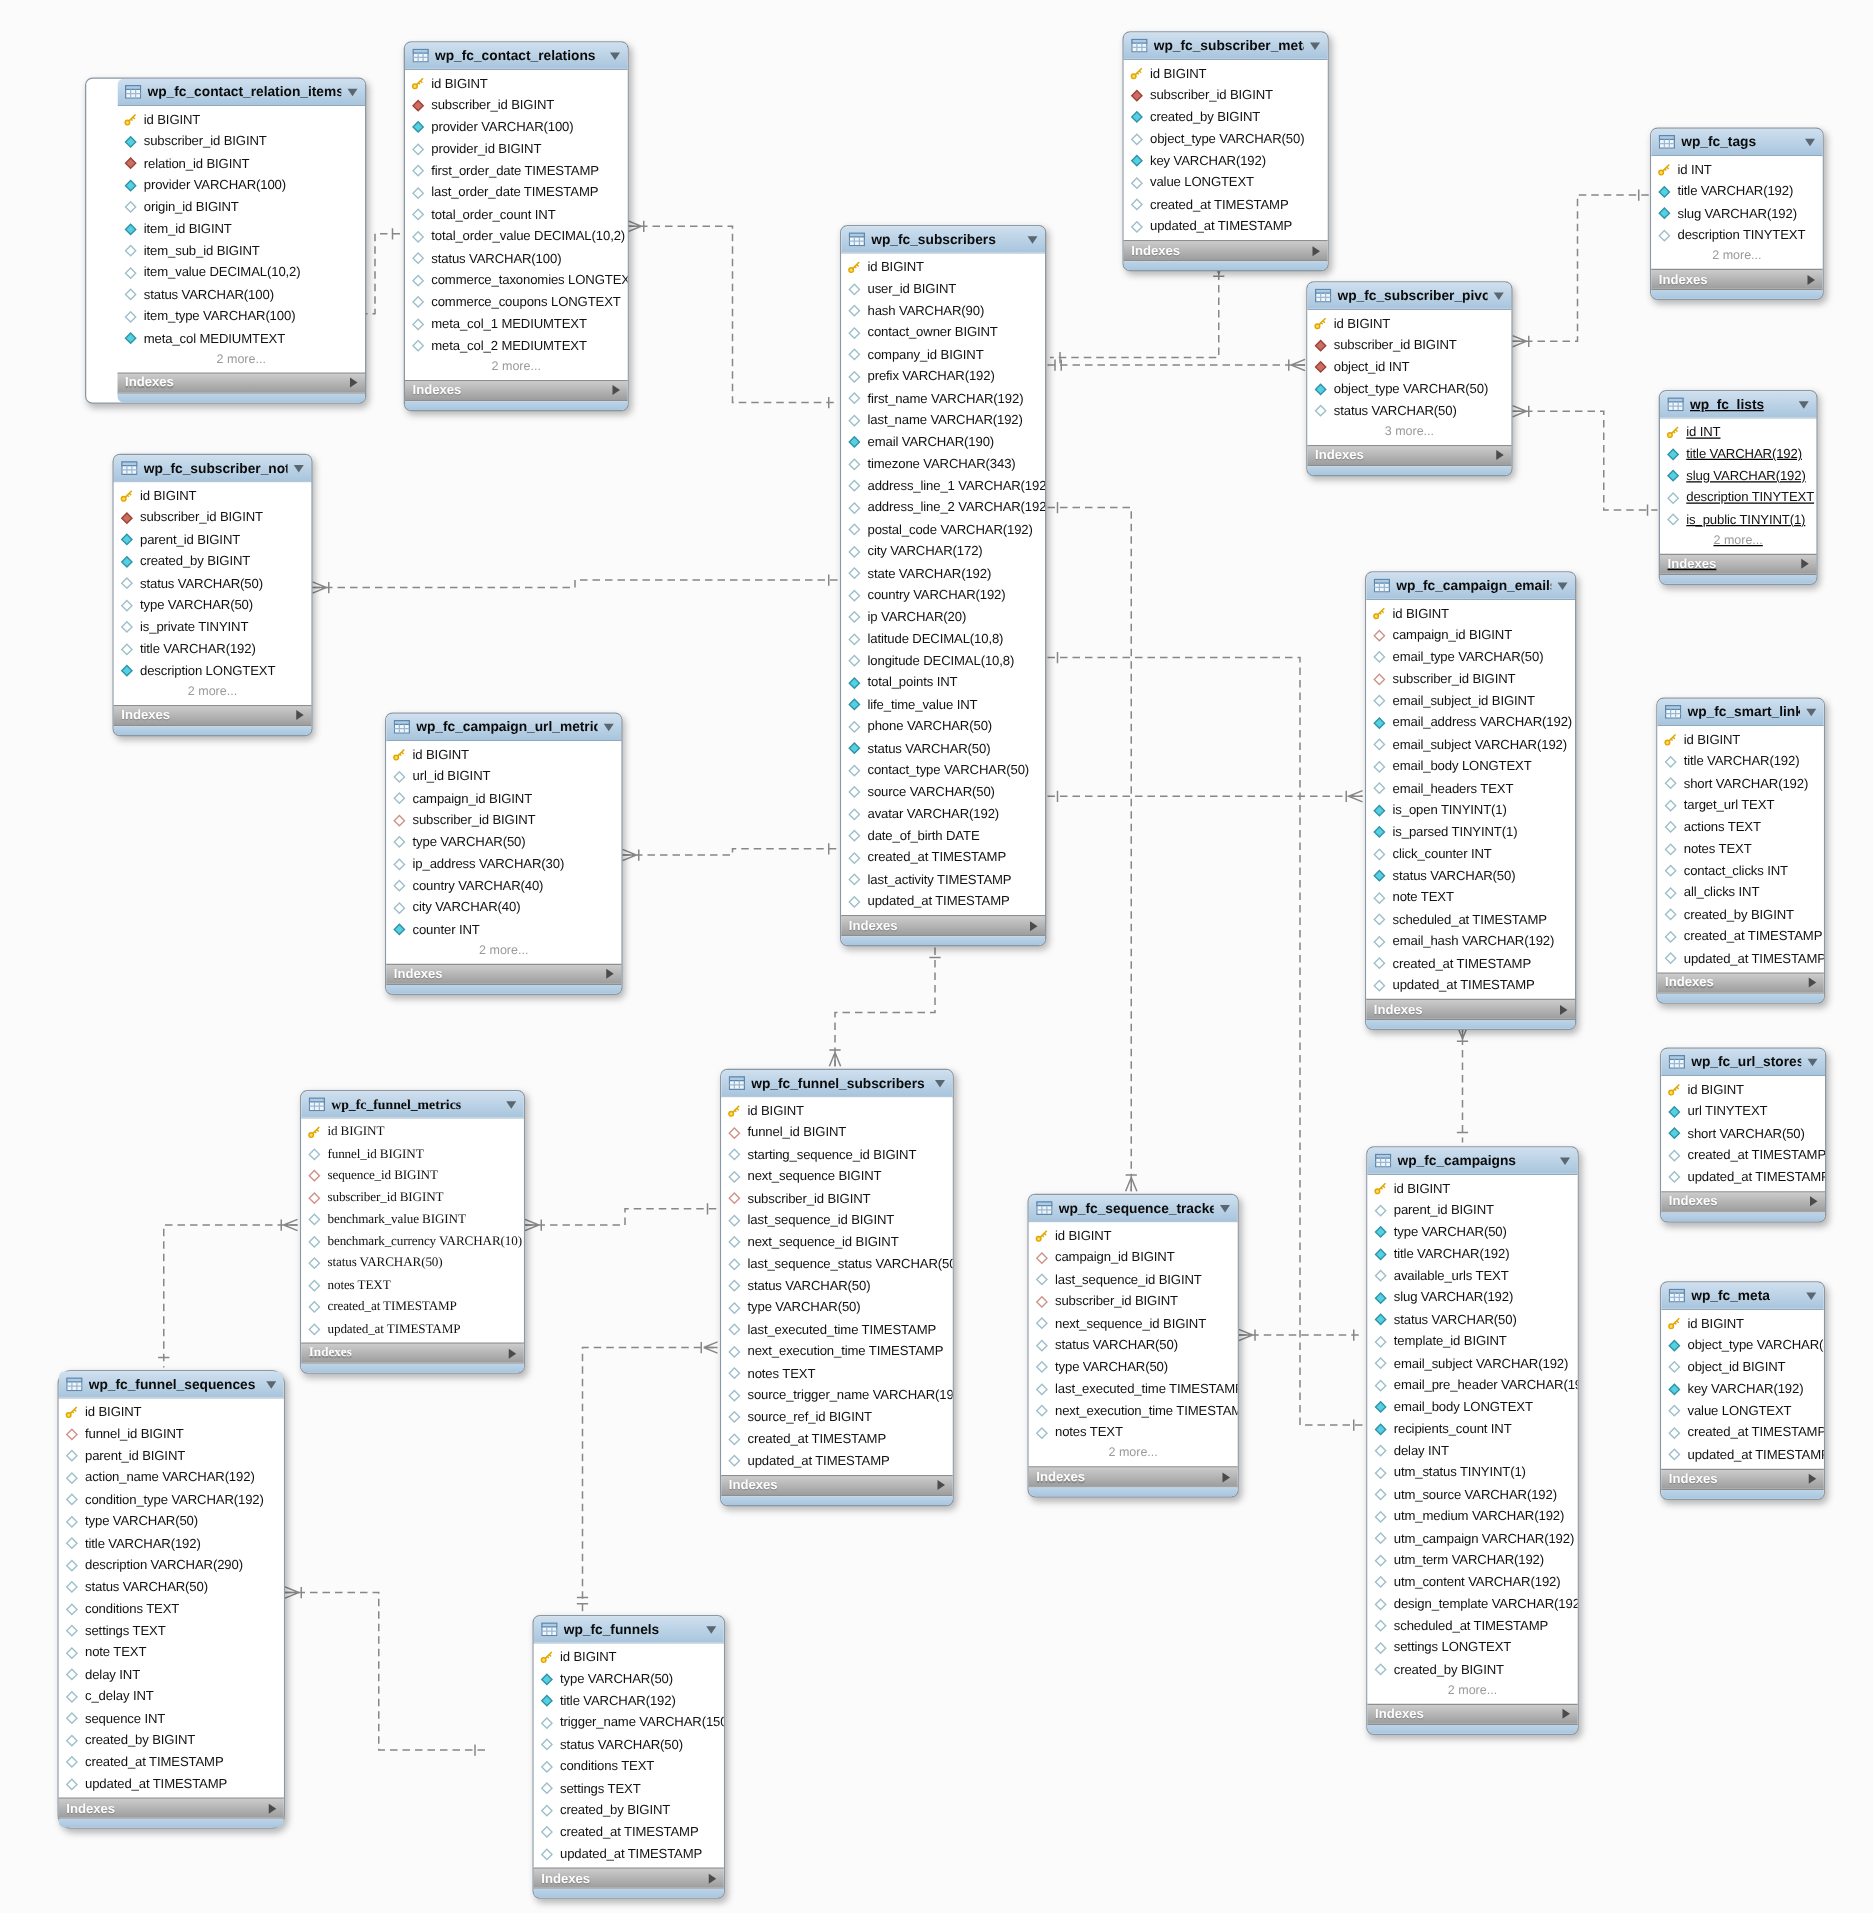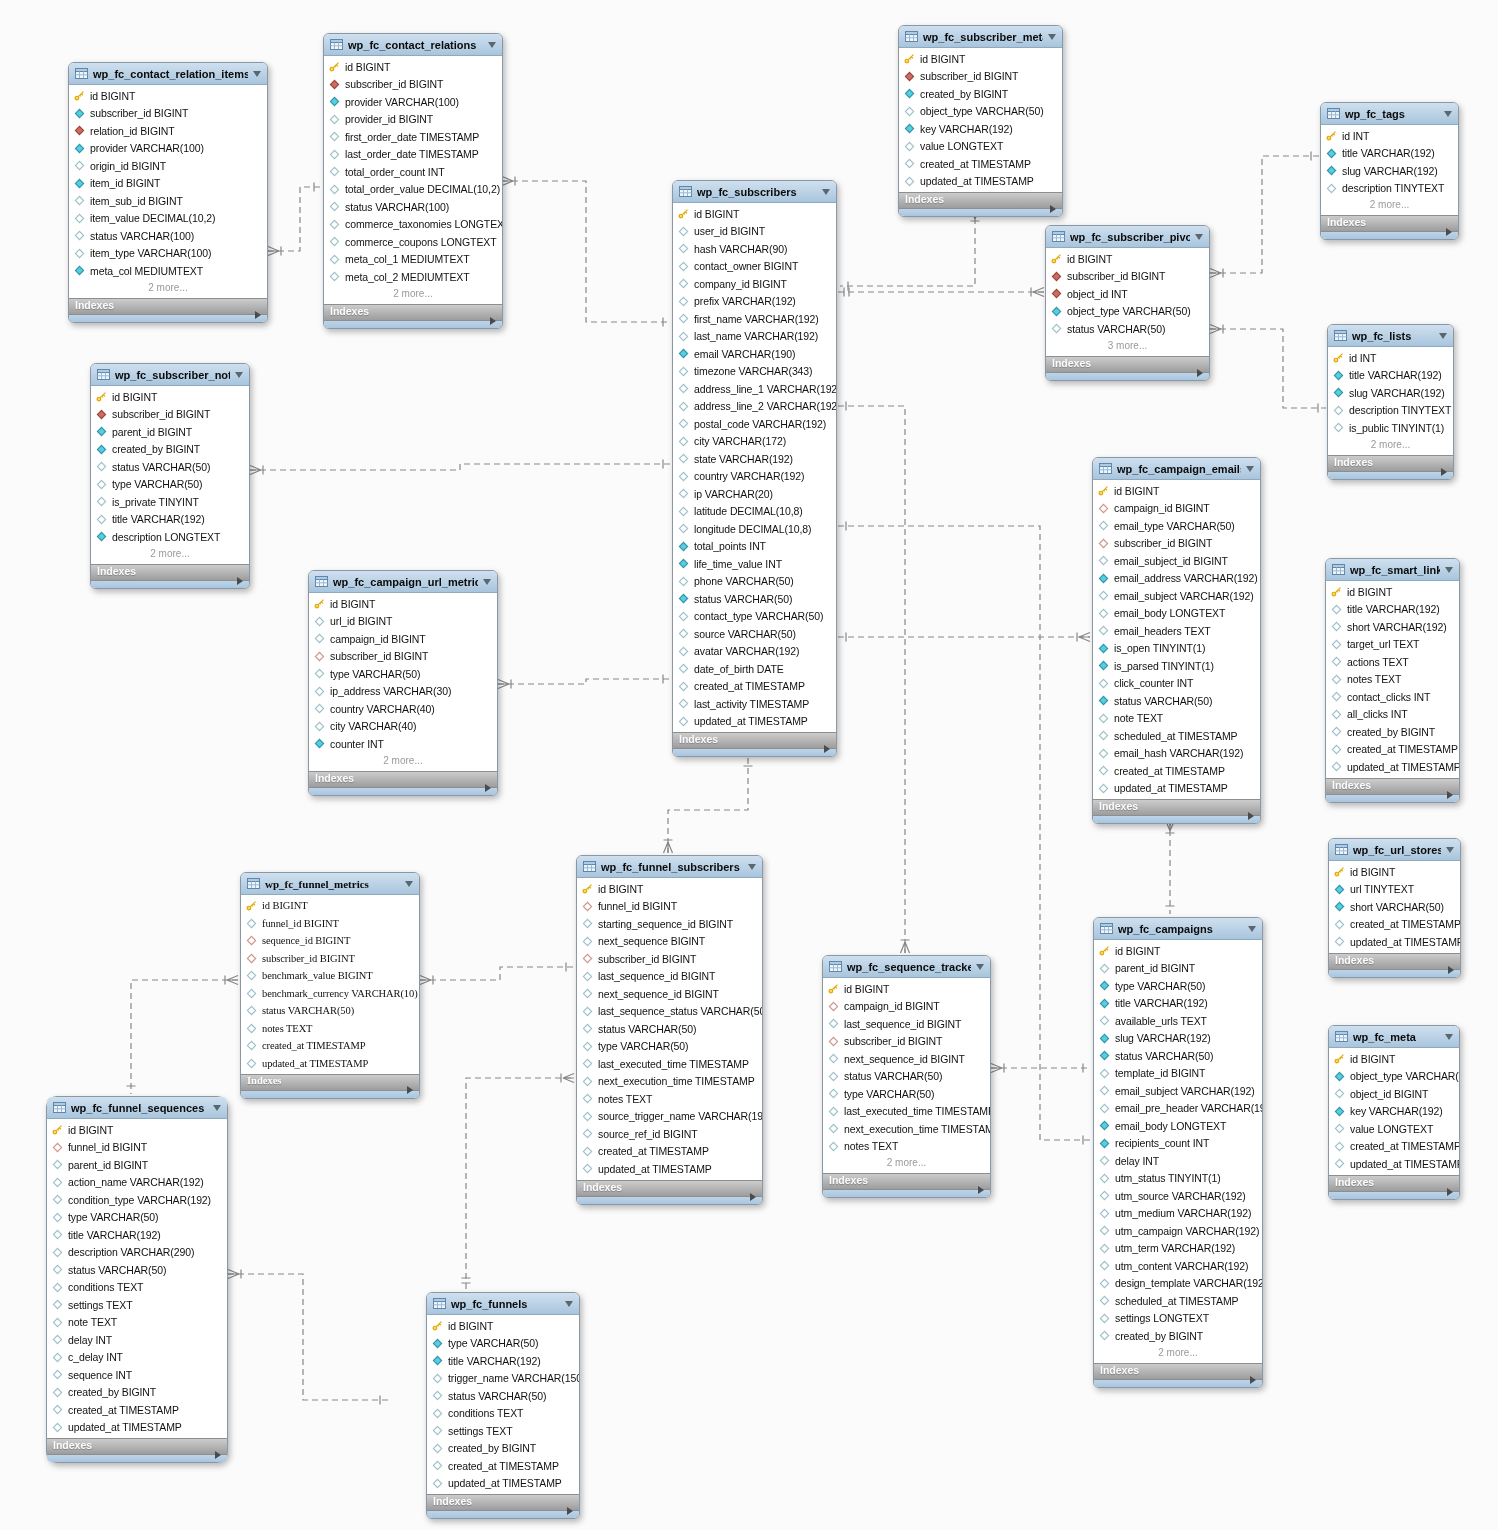--- a/index.html
+++ b/index.html
@@ -12,23 +12,23 @@
     border-radius:5px 5px 0 0;background:linear-gradient(180deg,#cfe0ef 0%,#a8c5dd 100%);
     border-bottom:1px solid #8fa9bf;cursor:move;}
   .tbl-title{font-size:11px;font-weight:bold;color:#0b0b0b;white-space:nowrap;overflow:hidden;}
   .tbl-caret{margin-left:auto;width:0;height:0;border-left:4.5px solid transparent;
     border-right:4.5px solid transparent;border-top:6px solid #5a6670;}
   .tbl-body{background:#fff;padding:2px 0;}
   .fld{height:17.5px;display:flex;align-items:center;gap:5px;padding:0 5px;white-space:nowrap;overflow:hidden;}
   .fld-text{font-size:10.5px;color:#111;letter-spacing:-0.1px;}
   .fld-ico{width:11px;height:11px;flex:0 0 11px;display:inline-flex;}
   .more{height:16px;line-height:16px;text-align:center;font-size:10px;color:#9a9a9a;}
-  .tbl-foot{height:15px;display:flex;padding:0 6px;
+  .tbl-foot{height:15px;display:flex;align-items:center;padding:0 6px;
     background:linear-gradient(180deg,#cccccc 0%,#9d9d9d 100%);
-    border-top:1px solid #8e8e8e;border-bottom:1px solid #8e8e8e;flex-direction:column;}
+    border-top:1px solid #8e8e8e;border-bottom:1px solid #8e8e8e;}
   .tbl-foot span{font-size:10.5px;font-weight:bold;color:#fdfdfd;text-shadow:0 1px 1px rgba(0,0,0,.25);}
   .foot-arrow{margin-left:auto;width:0;height:0;border-top:4.5px solid transparent;
     border-bottom:4.5px solid transparent;border-left:6px solid #4b4b4b;}
   .tbl-cap{height:7px;border-radius:0 0 5px 5px;background:linear-gradient(180deg,#bcd4e9,#a9c6de);}
 </style>
 </head>
 <body>
 
 <div id="er-canvas">
   <svg id="connector-layer" width="1498" height="1530" viewBox="0 0 1498 1530">
@@ -99,21 +99,21 @@
       <g>
         <path d="M228 1274 L 303 1274 L 303 1400 L 388 1400" fill="none" stroke="#878787" stroke-width="1.2" stroke-dasharray="6 4"></path>
         <path d="M239 1274 L228 1269.5 M239 1274 L228 1278.5 M239 1274 L228 1274 M241 1269.5 L241 1278.5 M380 1404.5 L380 1395.5 " fill="none" stroke="#878787" stroke-width="1.2"></path>
       </g>
       <g>
         <path d="M466 1289 L 466 1078 L 574 1078" fill="none" stroke="#878787" stroke-width="1.2" stroke-dasharray="6 4"></path>
         <path d="M461.5 1283 L470.5 1283 M461.5 1278 L470.5 1278 M563 1078 L574 1082.5 M563 1078 L574 1073.5 M563 1078 L574 1078 M561 1082.5 L561 1073.5 " fill="none" stroke="#878787" stroke-width="1.2"></path>
       </g>
     </svg>
 
-<div class="tbl" style="left: 68px; top: 62px; width: 198px;">
+<div class="tbl" style="left: 68px; top: 62px; width: 198px; padding-left: 25px;">
       <div class="tbl-head">
         <span class="fld-ico" style="width:13px;flex-basis:13px">
           <svg width="13" height="11" viewBox="0 0 13 11">
             <rect x="0.5" y="0.5" width="12" height="10" fill="#eef5fb" stroke="#5f87ad"></rect>
             <rect x="0.5" y="0.5" width="12" height="3" fill="#aecbe4" stroke="#5f87ad"></rect>
             <path d="M4.5 3.5 V10 M8.5 3.5 V10 M0.5 6.8 H12.5" stroke="#9db8d2" fill="none"></path>
           </svg>
         </span>
         <span class="tbl-title">wp_fc_contact_relation_items</span>
         <span class="tbl-caret"></span>
@@ -797,21 +797,21 @@
           <span class="fld-text">description TINYTEXT</span>
         </div>
         <div class="more">2 more...</div>
       </div>
       <div class="tbl-foot">
         <span>Indexes</span>
         <span class="foot-arrow"></span>
       </div>
       <div class="tbl-cap"></div>
     </div>
-    <div class="tbl" style="left: 1327px; top: 324px; width: 125px;">
+    <div class="tbl" style="left: 1327px; top: 312px; width: 125px; text-decoration: underline;">
       <div class="tbl-head">
         <span class="fld-ico" style="width:13px;flex-basis:13px">
           <svg width="13" height="11" viewBox="0 0 13 11">
             <rect x="0.5" y="0.5" width="12" height="10" fill="#eef5fb" stroke="#5f87ad"></rect>
             <rect x="0.5" y="0.5" width="12" height="3" fill="#aecbe4" stroke="#5f87ad"></rect>
             <path d="M4.5 3.5 V10 M8.5 3.5 V10 M0.5 6.8 H12.5" stroke="#9db8d2" fill="none"></path>
           </svg>
         </span>
         <span class="tbl-title">wp_fc_lists</span>
         <span class="tbl-caret"></span>

